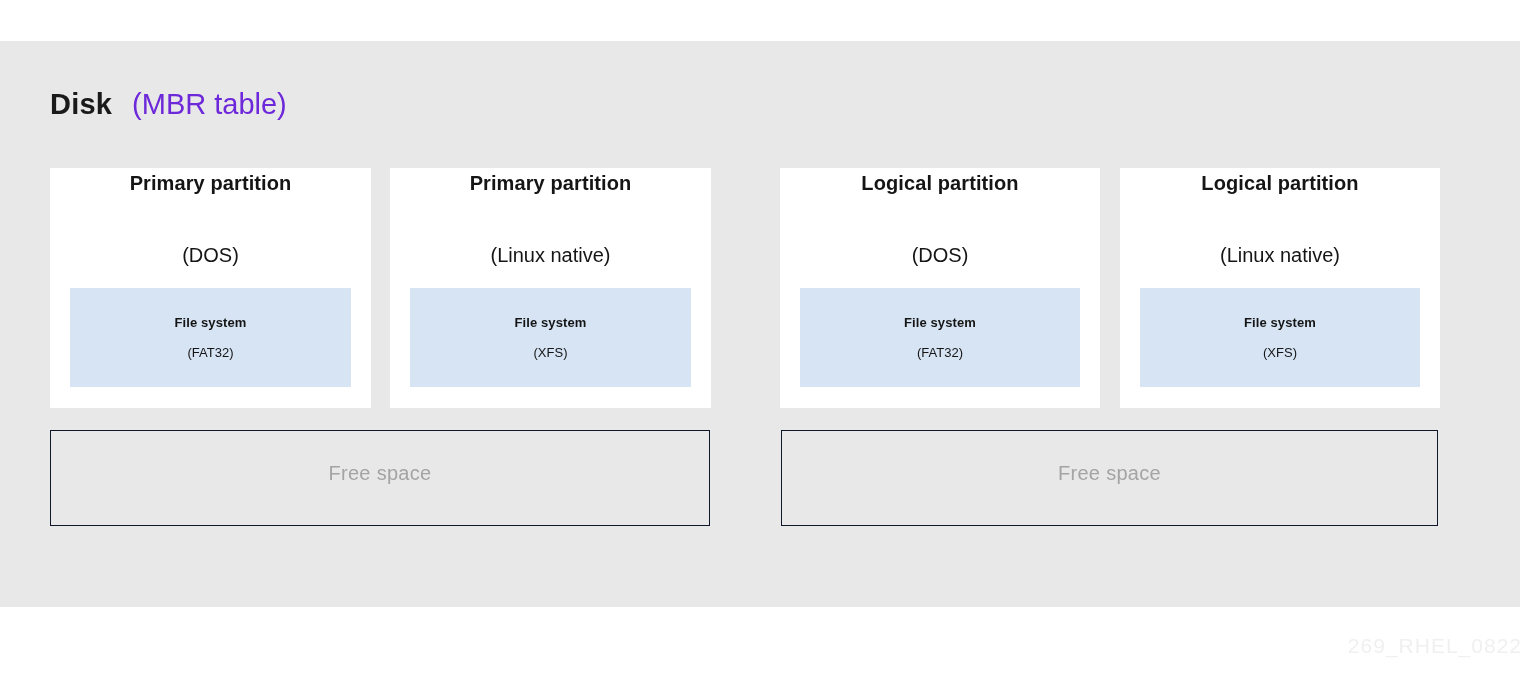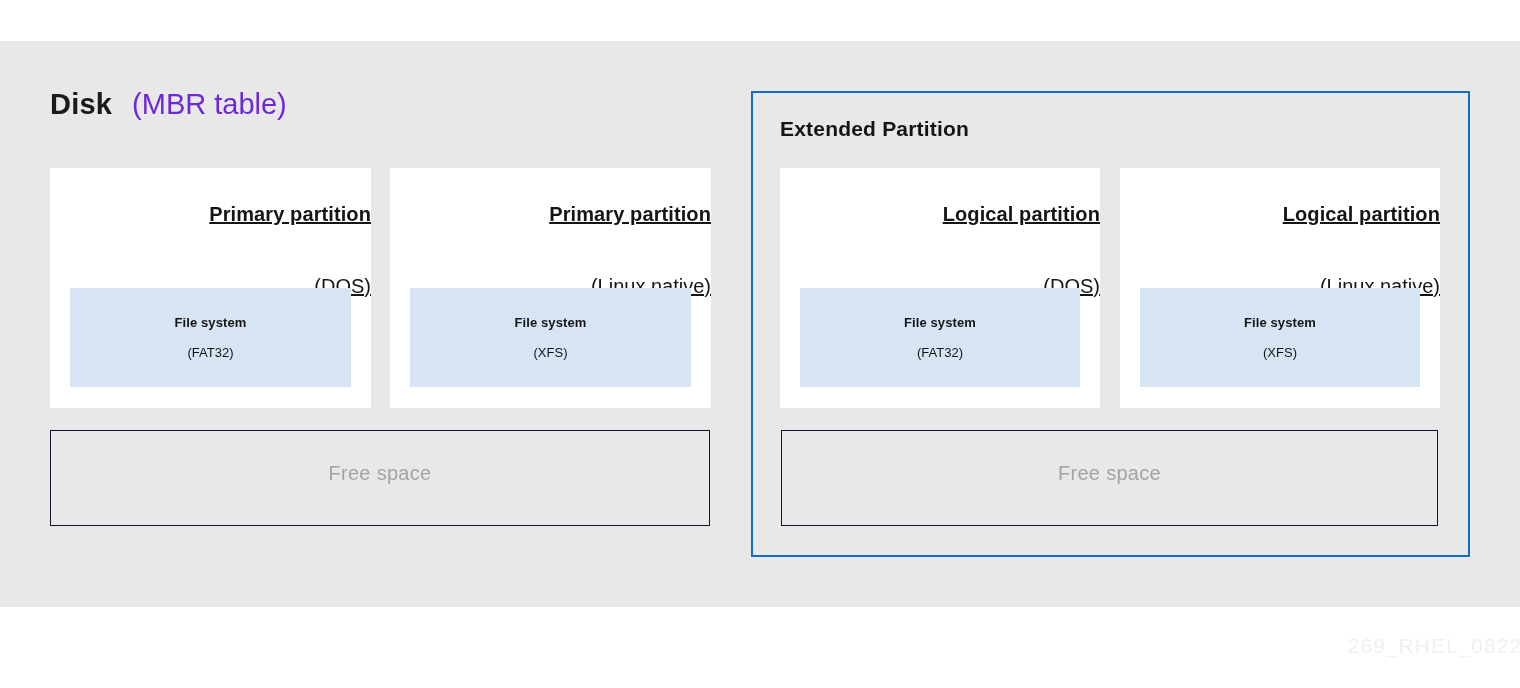--- a/index.html
+++ b/index.html
@@ -59,25 +59,23 @@
     top: 168px;
     height: 240px;
     background: var(--card);
   }
   .card-1 { left: 50px;   width: 321px; }
   .card-2 { left: 390px;  width: 321px; }
   .card-3 { left: 780px;  width: 320px; }
   .card-4 { left: 1120px; width: 320px; }
 
   .card-head {
-    padding-top: 31px;
-    text-align: right;
+    text-align: center;
     font-size: 20px;
     line-height: 30px;
-    text-decoration: underline;
   }
   .card-head .p-name { font-weight: 700; letter-spacing: 0.1px; }
   .card-head .p-type { font-weight: 400; margin-top: 42px; }
 
   .fsbox {
     position: absolute;
     left: 20px; right: 20px;
     top: 120px; height: 99px;
     background: var(--filesystem);
     display: flex;
@@ -120,23 +118,20 @@
 <body>
 
 <div class="page">
 
   <div class="band"></div>
 
   <div class="disk-title">
     <span class="t-bold">Disk</span><span class="t-rest">(MBR table)</span>
   </div>
 
-  <div class="extended">
-    <div class="ext-label">Extended Partition</div>
-  </div>
 
   <div class="card card-1">
     <div class="card-head">
       <div class="p-name">Primary partition</div>
       <div class="p-type">(DOS)</div>
     </div>
     <div class="fsbox">
       <div class="fs-label">File system</div>
       <div class="fs-type">(FAT32)</div>
     </div>

